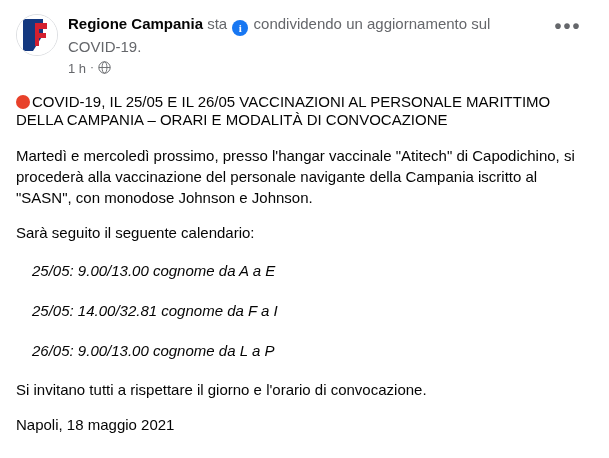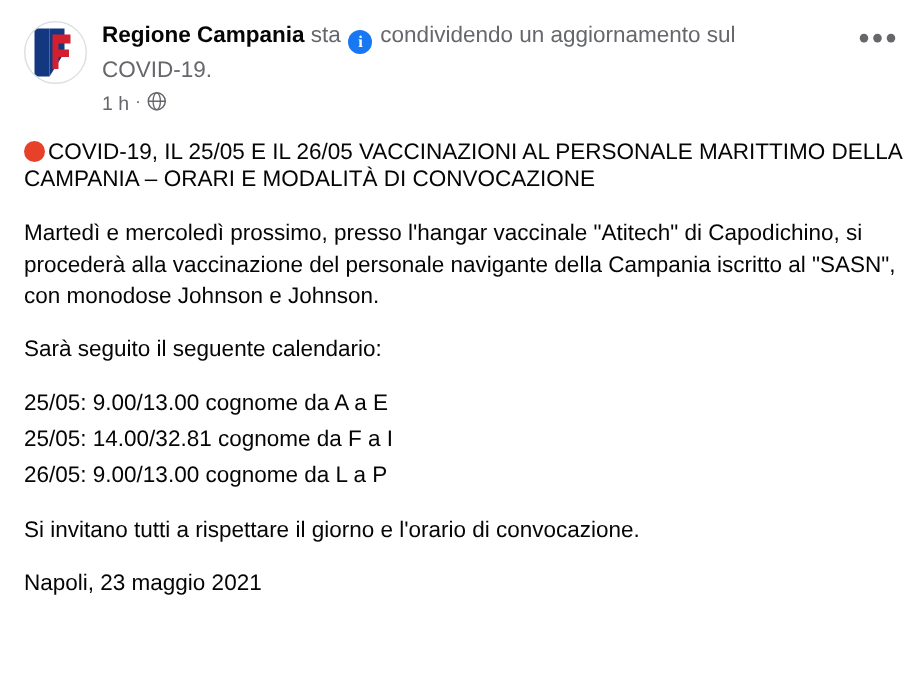--- a/index.html
+++ b/index.html
@@ -11,21 +11,21 @@
     height: 458px;
     background: #ffffff;
     font-family: "Liberation Sans", sans-serif;
     color: #050505;
     overflow: hidden;
   }
   .post {
     width: 609px;
     height: 458px;
     box-sizing: border-box;
-    padding: 12px 6px 0 16px;
+    padding: 12px 24px 0 16px;
     position: relative;
   }
   .header {
     display: flex;
     align-items: flex-start;
     position: relative;
   }
   .avatar {
     width: 42px;
     height: 42px;
@@ -120,22 +120,23 @@
   .red-dot {
     display: inline-block;
     width: 14px;
     height: 14px;
     border-radius: 50%;
     background: #e8412a;
     vertical-align: -2px;
     margin-right: 2px;
   }
   .sched-line {
-    margin: 0;
+    margin: 16px;
     line-height: 24px;
+    font-style: italic;
   }
   .sched-block {
     margin: 0 0 14px 0;
   }
 </style>
 </head>
 <body>
 
 <div class="post">
 
@@ -182,15 +183,15 @@
     <p class="para">Sarà seguito il seguente calendario:</p>
 
     <div class="sched-block">
       <p class="sched-line">25/05: 9.00/13.00 cognome da A a E</p>
       <p class="sched-line">25/05: 14.00/32.81 cognome da F a I</p>
       <p class="sched-line">26/05: 9.00/13.00 cognome da L a P</p>
     </div>
 
     <p class="para">Si invitano tutti a rispettare il giorno e l'orario di convocazione.</p>
 
-    <p class="para tight">Napoli, 23 maggio 2021</p>
+    <p class="para tight">Napoli, 18 maggio 2021</p>
   </div>
 </div>
 
 </body></html>

